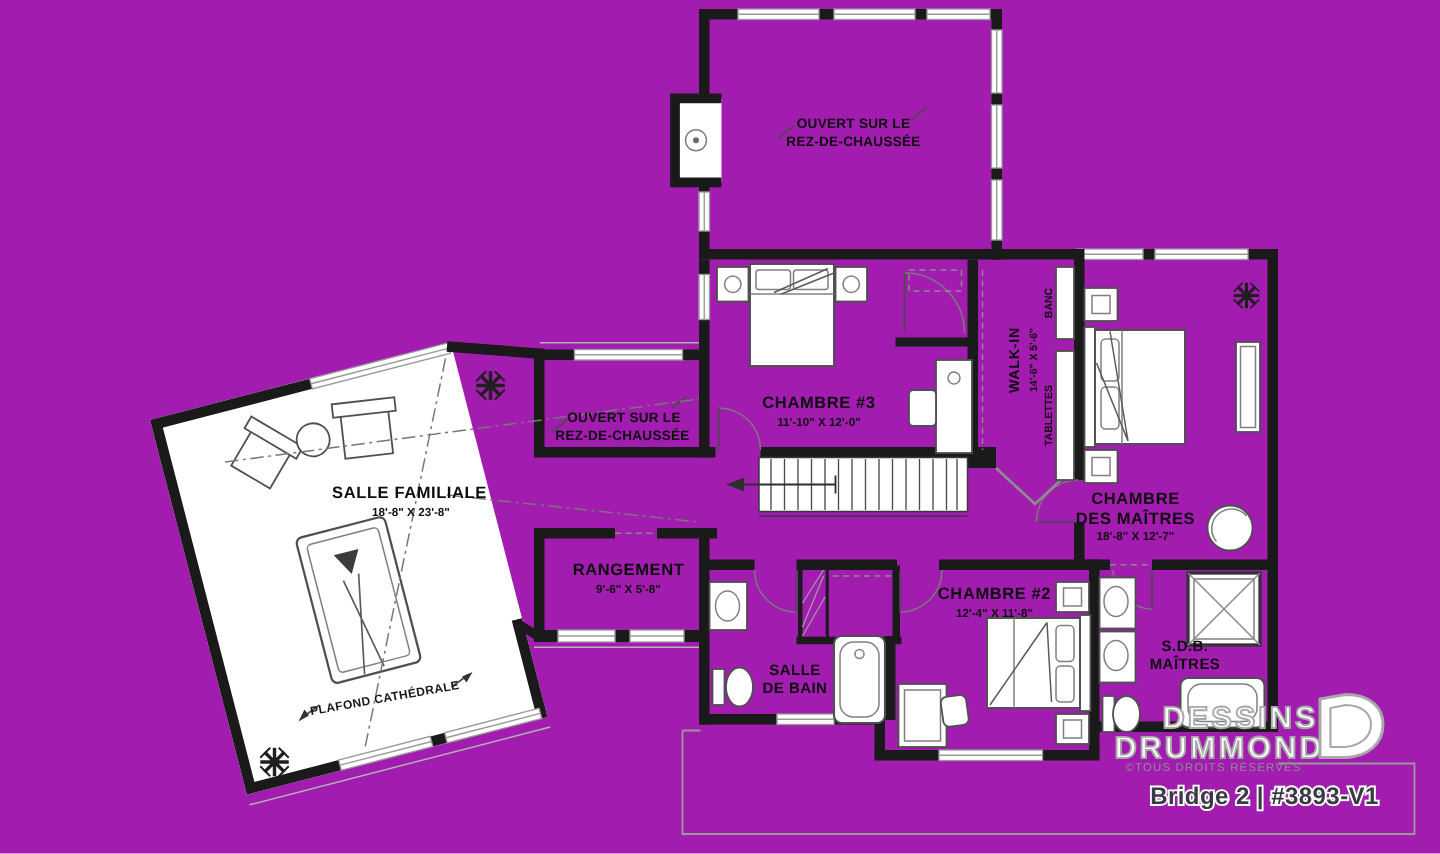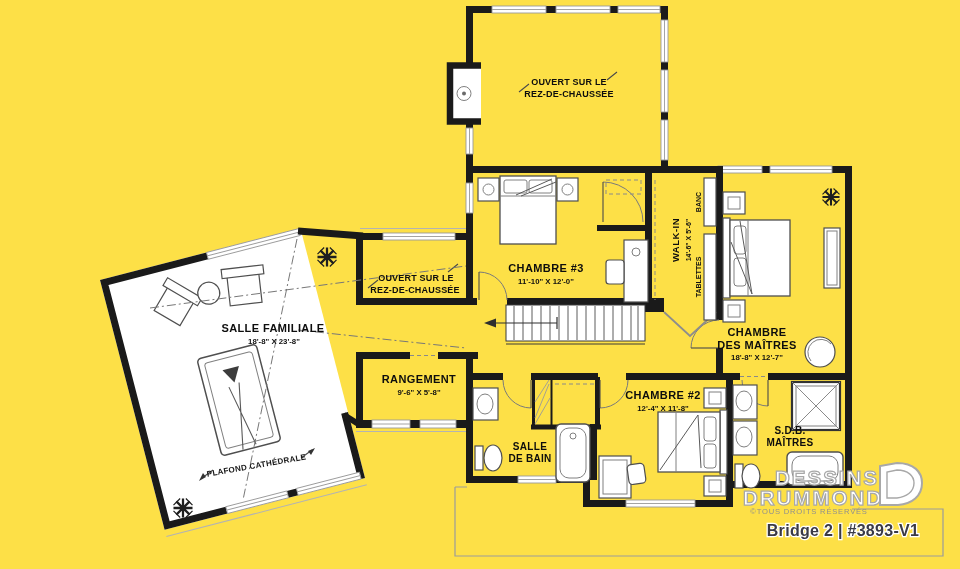--- a/index.html
+++ b/index.html
@@ -1,16 +1,16 @@
 <!DOCTYPE html>
 <html><head>
 <meta charset="utf-8">
 <style>
   html,body{margin:0;padding:0;background:#ffffff;}
-  .page{position:relative;width:960px;height:569px;background:#fde047;overflow:hidden;}
+  .page{position:relative;width:960px;height:569px;background:#a21caf;overflow:hidden;}
   svg{display:block;}
   .wall{stroke:#1a1a1a;fill:none;}
   .w7{stroke-width:7;} .w6{stroke-width:6;} .w8{stroke-width:8;} .w5{stroke-width:5;} .w3{stroke-width:3;} .w2{stroke-width:2;}
   .thin{stroke:#4a4a4a;stroke-width:1.1;fill:none;}
   .furn{stroke:#4f4f4f;stroke-width:1.2;fill:#ffffff;}
   .furn2{stroke:#808080;stroke-width:1;fill:none;}
   .winrect{fill:#ffffff;stroke:#9a9a9a;stroke-width:0.9;}
   .winline{stroke:#9a9a9a;stroke-width:0.9;}
   .dashdot{stroke:#777777;stroke-width:1;fill:none;stroke-dasharray:9 3 2 3;}
   .dash{stroke:#8a8a8a;stroke-width:1;fill:none;stroke-dasharray:4 3;}

